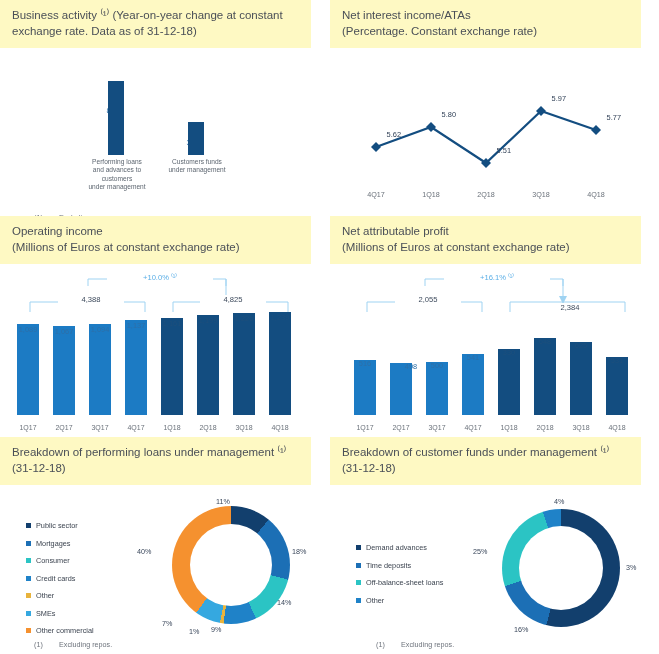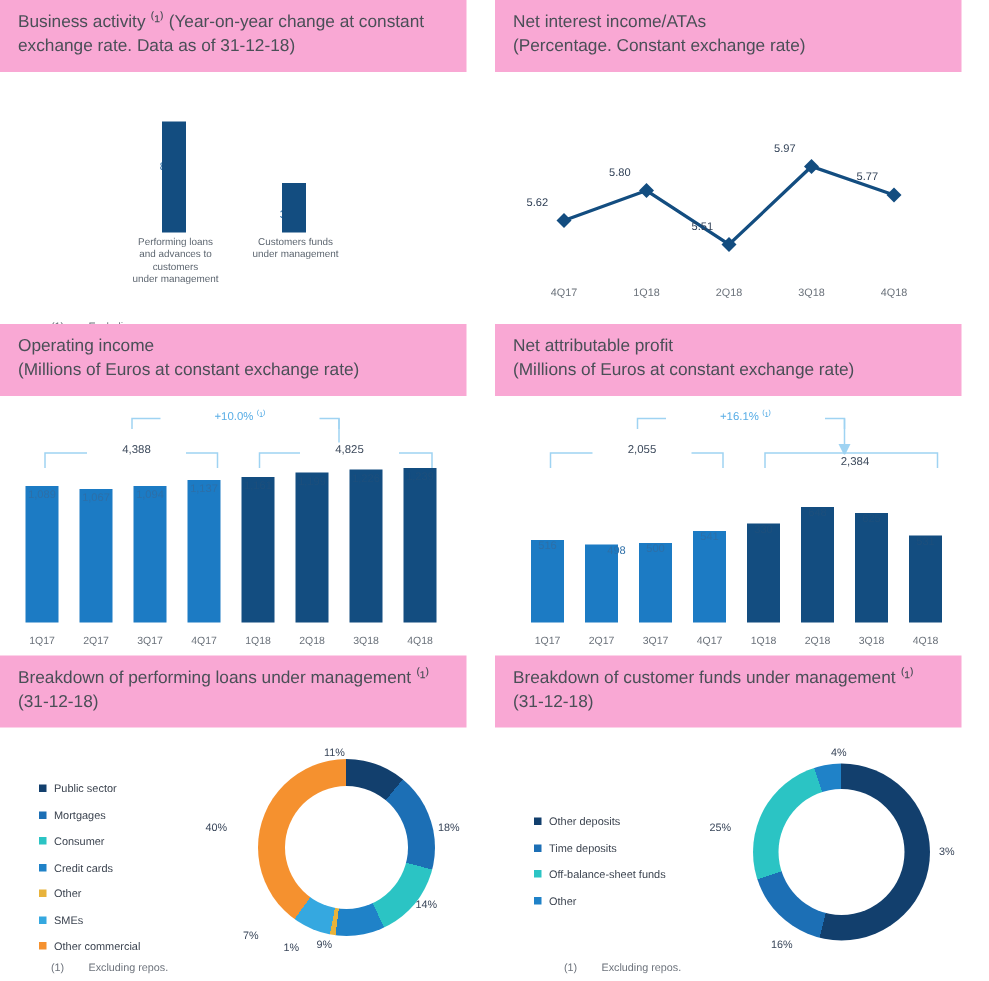--- a/index.html
+++ b/index.html
@@ -10,21 +10,21 @@
     color:#3c4450;
     overflow:hidden;
   }
   .sheet{position:relative;width:659px;height:654px;}
 
   .panel{position:absolute;width:329px;}
   .panel.left{left:0;}
   .panel.right{left:330px;}
 
   .hdr{
-    background:#f9a8d4;
+    background:#fef9c3;
     color:#4a4f57;
     font-size:11.5px;
     line-height:15.5px;
     padding:8px 10px 9px 12px;
     box-sizing:border-box;
     width:311px;
   }
   .hdr .l2{display:block;}
 
   .footnote{
@@ -48,21 +48,21 @@
     text-align:center;line-height:8.4px;
   }
 
   
   .axis-lbl{
     position:absolute;font-size:7.2px;color:#6a717a;
     text-align:center;white-space:nowrap;
   }
   .pt-lbl{
     position:absolute;font-size:7.4px;color:#2f3f55;
-    text-align:left;white-space:nowrap;
+    text-align:right;white-space:nowrap;
   }
 
   
   .qbar{position:absolute;bottom:22px;}
   .qbar i{display:block;width:100%;position:absolute;bottom:0;}
   .qval{
     position:absolute;font-size:7.4px;text-align:center;
     white-space:nowrap;color:#2d6fa8;
   }
   .qval.dark{color:#1d4f7c;}
@@ -376,29 +376,29 @@
   <div class="panel right" style="top:437px;">
     <div class="hdr">
       <span>Breakdown of customer funds under management ⁽¹⁾</span>
       <span class="l2">(31-12-18)</span>
     </div>
 
     <div class="canvas" style="height:155px;">
       <div class="legend" style="left:26px;top:54px;">
         <div class="row">
             <span class="sw" style="background:#123f6d;"></span>
-            <span>Other deposits</span>
+            <span>Demand advances</span>
           </div>
         <div class="row">
             <span class="sw" style="background:#1c6fb5;"></span>
             <span>Time deposits</span>
           </div>
         <div class="row">
             <span class="sw" style="background:#2bc4c4;"></span>
-            <span>Off-balance-sheet funds</span>
+            <span>Off-balance-sheet loans</span>
           </div>
         <div class="row">
             <span class="sw" style="background:#1f82c8;"></span>
             <span>Other</span>
           </div>
       </div>
 
       <div class="donut" style="left:172px;top:24px;width:118px;height:118px;
         background:conic-gradient(
           #123f6d 0deg 194.4deg,

